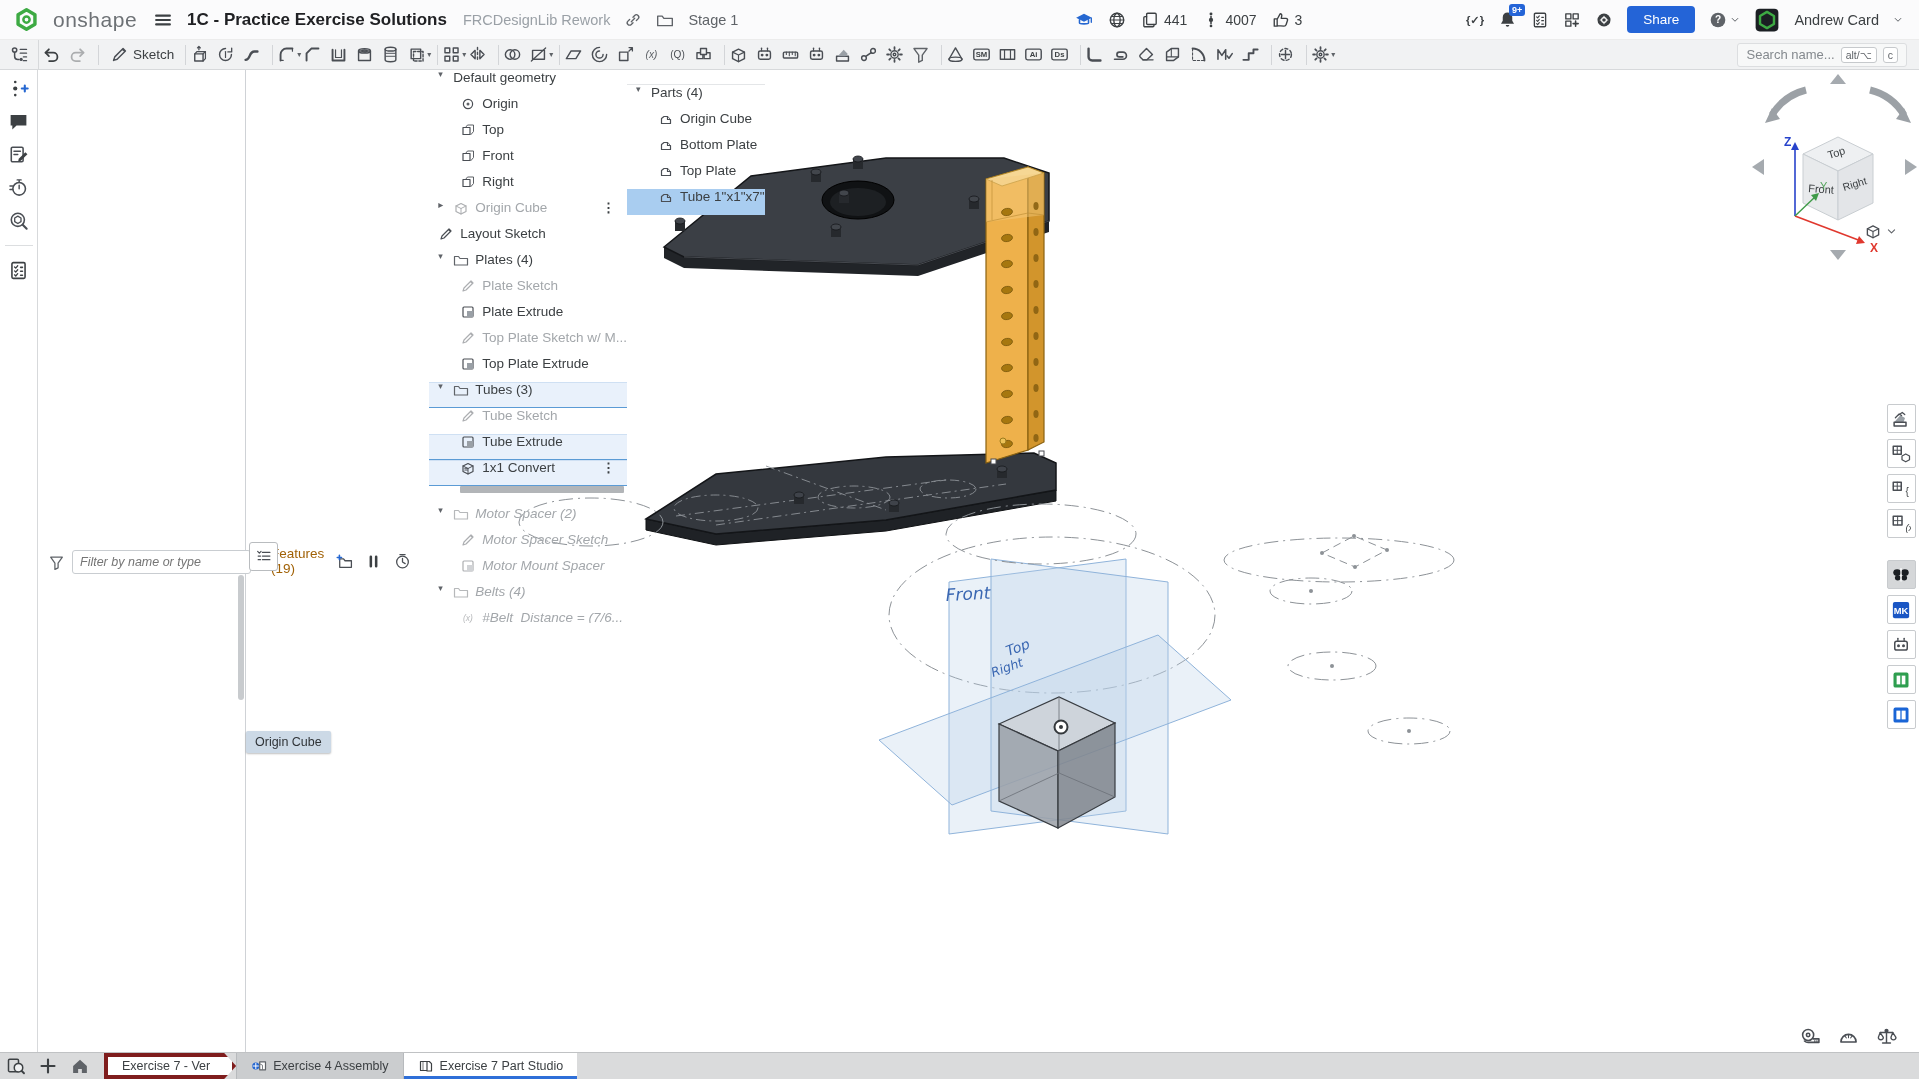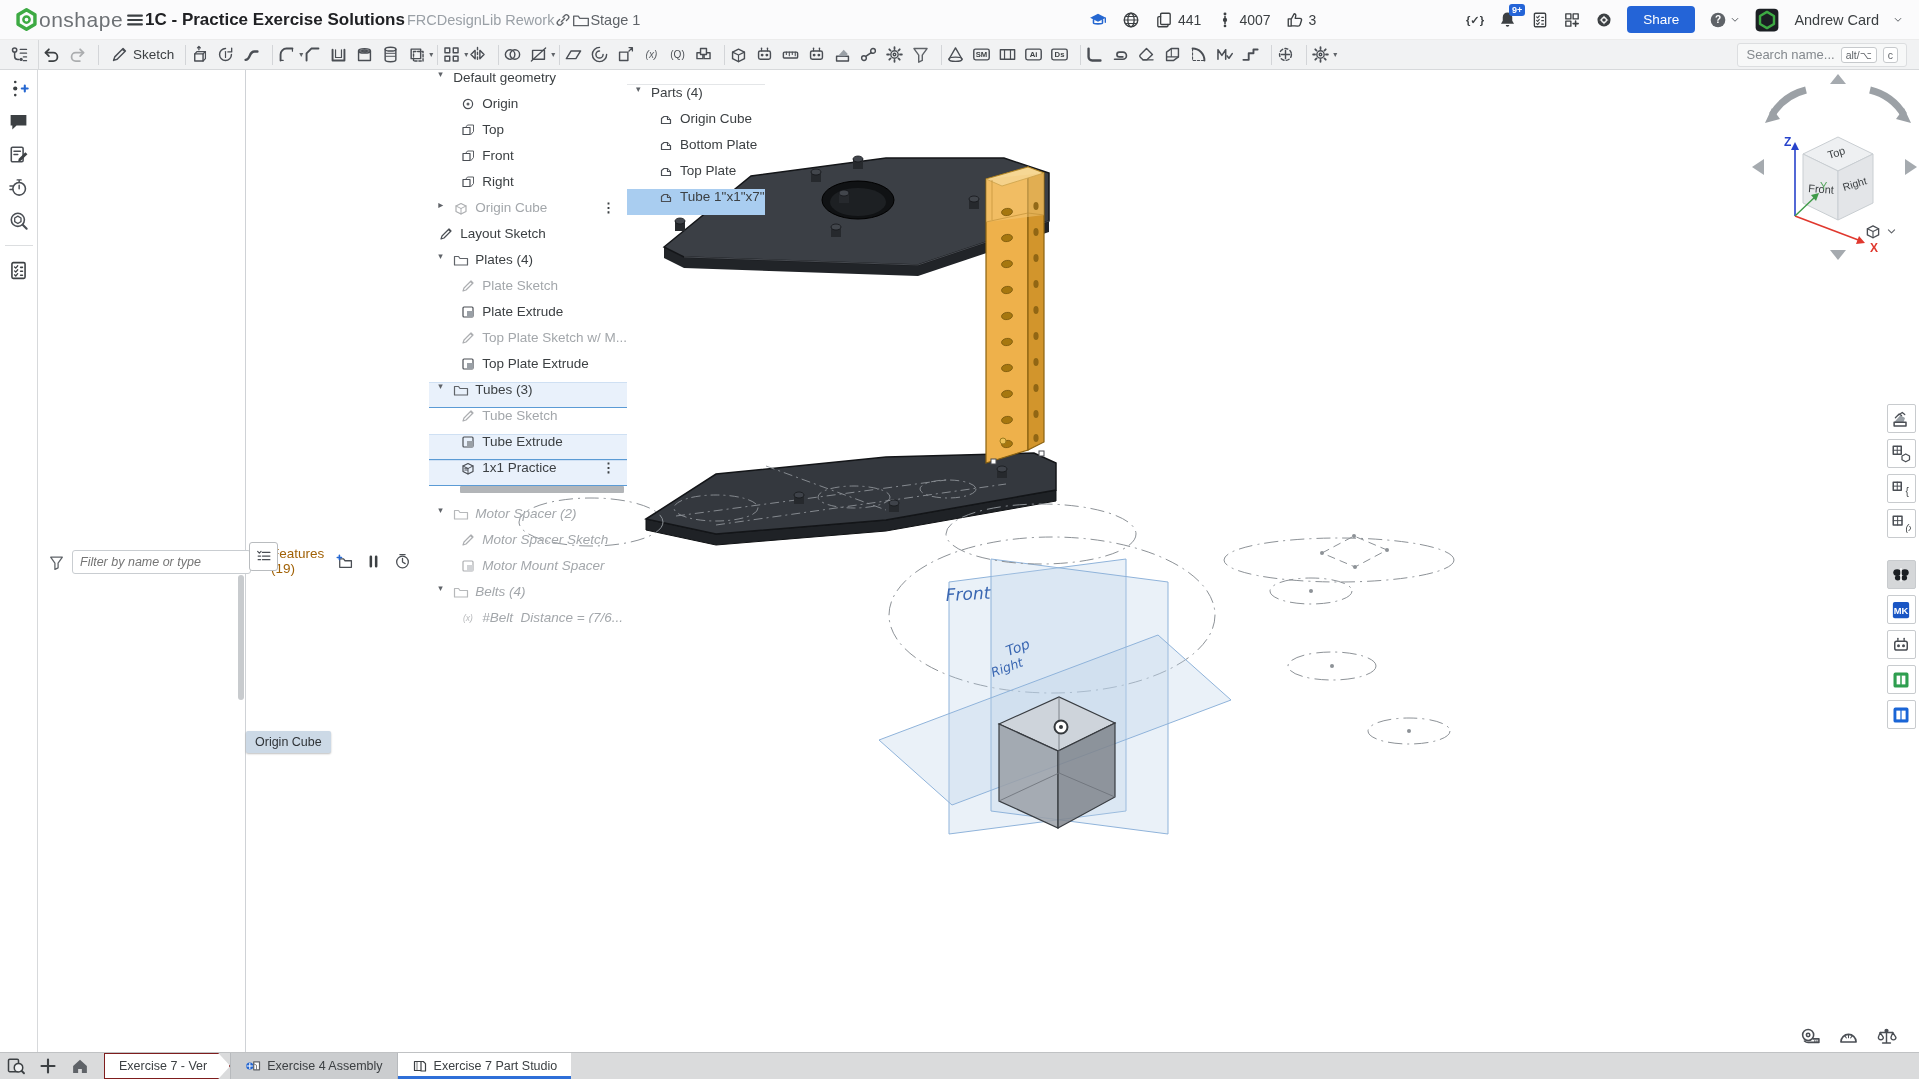--- a/index.html
+++ b/index.html
@@ -1,21 +1,21 @@
 <!DOCTYPE html>
 <html><head>
 <meta charset="utf-8">
 <style>
   html,body{margin:0;padding:0}
   body{width:1919px;height:1079px;overflow:hidden;background:#fff;
        font-family:"Liberation Sans",sans-serif;color:#3c4043;position:relative;font-size:13px}
   .ic svg{width:100%;height:100%;stroke:#4a4e54;fill:none;stroke-width:1.2;stroke-linecap:round;stroke-linejoin:round;display:block}
   
   .header{position:absolute;top:0;left:0;right:0;height:40px;background:#fbfbfc;border-bottom:1px solid #ececec;
-          display:flex;align-items:center;padding:0 14px;gap:0;box-sizing:border-box;z-index:30}
+          display:flex;align-items:center;padding:0 14px;gap:14px;box-sizing:border-box;z-index:30}
   .logo-mark{width:25px;height:25px}
   .wordmark{font-size:21px;color:#6d7175;letter-spacing:.5px;margin-right:2px}
   .hmenu{width:20px;height:20px}
   .doc-title{font-size:17px;font-weight:bold;color:#202124;white-space:nowrap}
   .doc-sub{font-size:14.5px;color:#9aa0a6;white-space:nowrap;margin-left:2px}
   .hico{width:18px;height:18px}
   .crumb{font-size:14.5px;color:#5f6368}
   .stats{display:flex;align-items:center;gap:15px;margin-left:auto}
   .stat{display:flex;align-items:center;gap:5px;font-size:14px;color:#3c4043}
   .stat .ic{width:18px;height:18px}
@@ -28,21 +28,21 @@
   .help-wrap{display:flex;align-items:center;gap:3px}
   .caret-sm{width:10px;height:10px}
   .avatar{width:26px;height:26px}
   .uname{font-size:14.5px;color:#3c4043}
   
   .toolbar{position:absolute;top:40px;left:0;right:0;height:30px;background:#f1f2f3;border-bottom:1px solid #d7d9db;
            display:flex;align-items:center;box-sizing:border-box;z-index:25}
   .tb-first{width:38px;height:30px;border-right:1px solid #d7d9db;display:flex;align-items:center;justify-content:center;flex:none}
   .tb-first svg{width:20px;height:20px}
   .tools{display:flex;align-items:center;padding-left:3px}
-  .titem{width:26px;height:26px;display:flex;align-items:center;justify-content:space-between;border-radius:3px;flex:none}
+  .titem{width:26px;height:26px;display:flex;align-items:center;justify-content:flex-start;border-radius:3px;flex:none}
   .tico{width:19px;height:19px;display:block}
   .tlab{font-size:13.5px;color:#3c4043;margin-left:4px}
   .tlab:empty{display:none}
   .titem[data-type="labeled"]{width:auto;padding:0 7px}
   .titem[data-type="divider"]{width:1px;height:20px;background:#d3d5d8;border-radius:0;margin:0 4px}
   .titem[data-disabled="true"]{opacity:.38}
   .titem[data-chevron="true"]::after{content:"▾";font-size:8px;color:#5f6368;margin-left:1px}
   .tool-search{margin-left:auto;margin-right:12px;display:flex;align-items:center;gap:6px;
                background:#f7f8f8;border:1px solid #dcdee0;border-radius:3px;padding:3px 8px;color:#84898e;font-size:13px}
   .tool-search kbd{background:#fff;border:1px solid #c6c9cc;border-radius:3px;font-family:inherit;
@@ -119,21 +119,21 @@
   .bottombar{position:absolute;bottom:0;left:0;right:0;height:27px;background:#dadbdc;border-top:1px solid #c0c2c4;
              display:flex;align-items:flex-end;box-sizing:border-box;z-index:30}
   .bb-lead{display:flex;align-items:center;height:100%;padding-left:6px;gap:12px}
   .bb-ic{width:20px;height:20px}
   .tabs{display:flex;align-items:flex-end;margin-left:14px;height:100%}
   .tab{height:26px;display:flex;align-items:center;gap:6px;font-size:12.5px;color:#3c4043;
        padding:0 14px;box-sizing:border-box;white-space:nowrap}
   .tab .ic{width:16px;height:16px}
   .tab .ic:empty{display:none}
   .tab[data-style="arrow"]{background:#fff;clip-path:polygon(0 0,calc(100% - 12px) 0,100% 50%,calc(100% - 12px) 100%,0 100%);
-       padding-right:22px;border:1px solid #7f1d1d}
+       padding-right:22px;border:4px solid #7f1d1d}
   .tab[data-style="plain"]{background:#cbcdcf;border-left:1px solid #b7babd;border-right:1px solid #b7babd}
   .tab[data-active="true"]{background:#fff;border-bottom:3px solid #2e6fd8;padding-top:3px}
 </style>
 </head>
 <body>
 
 <div class="header">
   <span class="logo-mark ic">
       <svg viewBox="0 0 16 16">
         <path d="M8 1.8l5.4 3.1v6.2L8 14.2 2.6 11.1V4.9z" stroke="#3daa43" stroke-width="2.2"></path>
@@ -1072,21 +1072,21 @@
 
       <div class="trow" data-depth="1" data-highlight="true" data-dots="true">
 
         <span class="ticon ic">
           <svg viewBox="0 0 16 16">
             <path d="M3 6l5-2.5L13 6v5.5L8 14 3 11.5z"></path>
             <path d="M3 6l5 2.5L13 6M8 8.5V14" stroke-width="1"></path>
             <path d="M4.8 8.3h2.6M4.8 10h2.6" stroke-width="1.1"></path>
           </svg>
         </span>
-        <span class="tlabel">1x1 Practice</span>
+        <span class="tlabel">1x1 Convert</span>
         <span class="tdots"></span>
       </div>
 
       <div class="trow" data-type="rollback">
 
         <span class="tlabel"></span>
 
       </div>
 
       <div class="trow" data-caret="down" data-depth="0" data-state="rolled">

